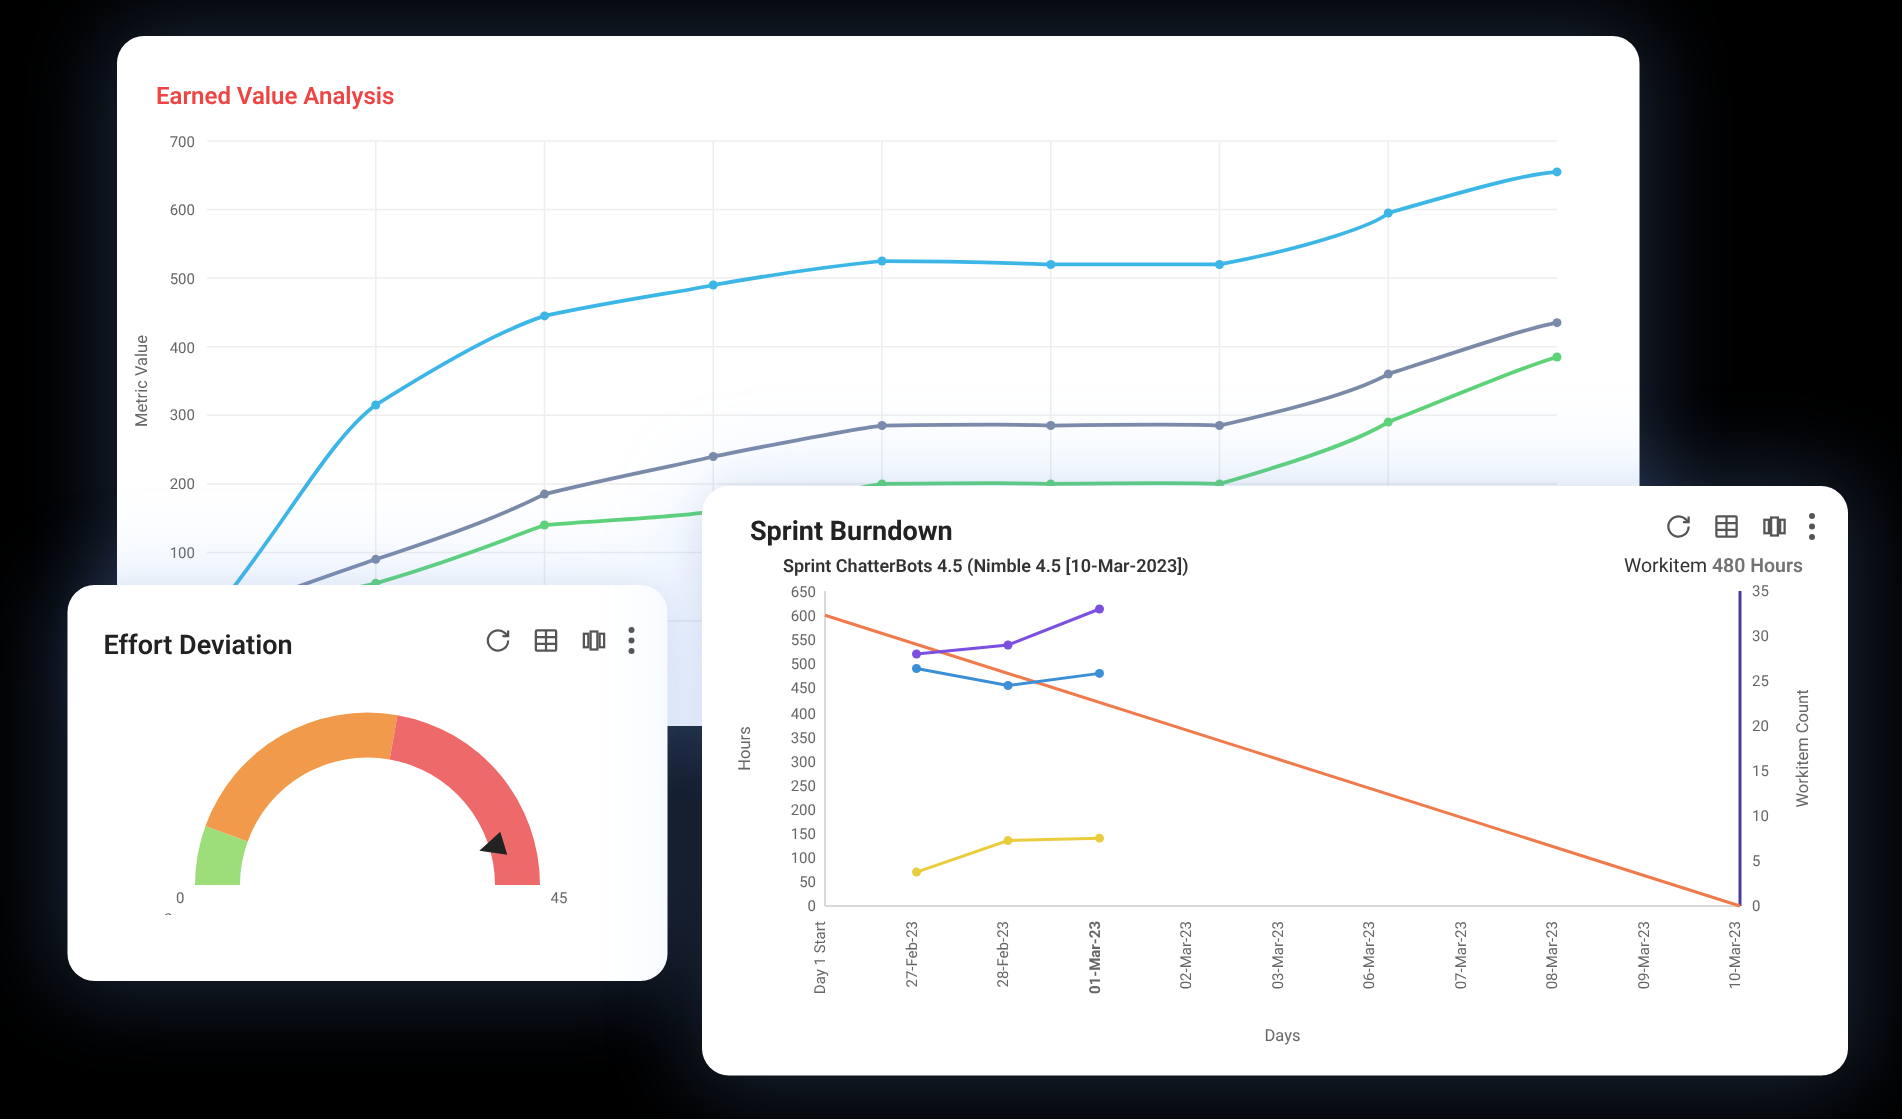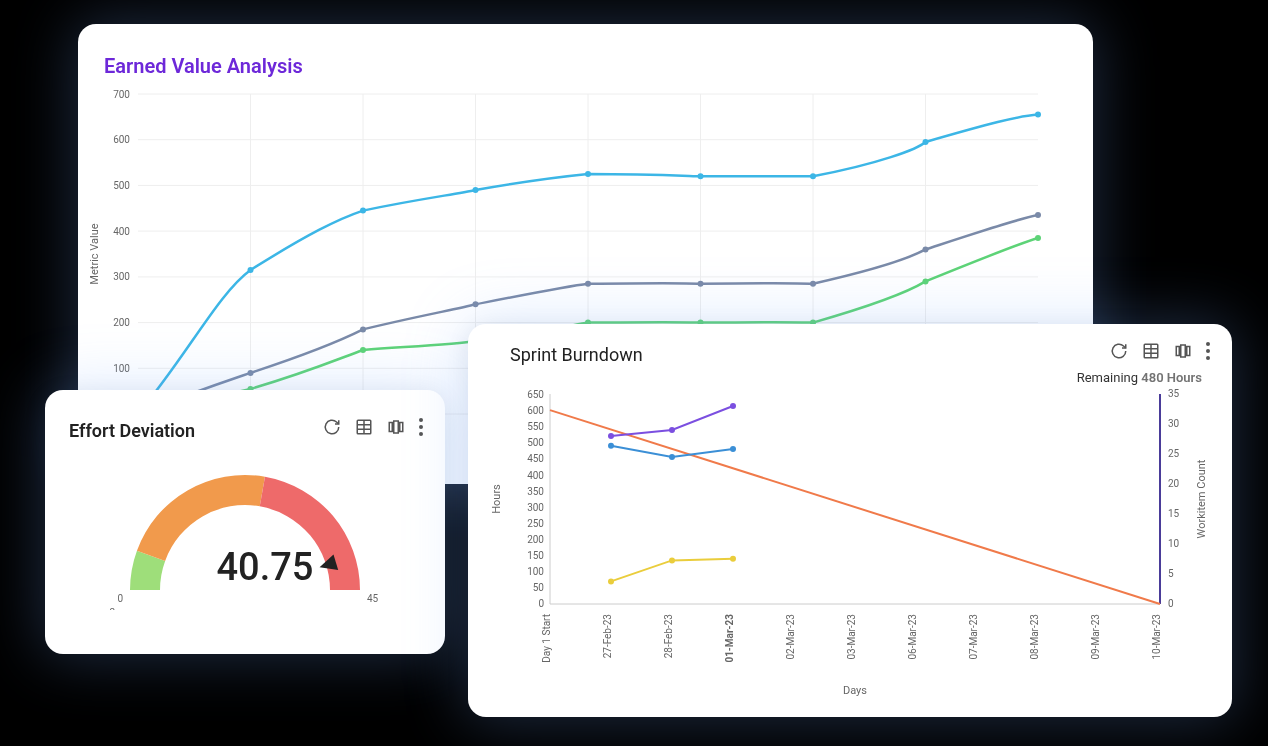--- a/index.html
+++ b/index.html
@@ -1,31 +1,31 @@
 <!DOCTYPE html>
 <html><head>
 <meta charset="utf-8">
 <style>
   html,body{margin:0;padding:0;background:#000;width:1268px;height:746px;position:relative;font-family:-apple-system,BlinkMacSystemFont,"Segoe UI",Roboto,"Helvetica Neue",Arial,sans-serif;color:#222;}
   .card{position:absolute;background:#fff;border-radius:18px;box-shadow:0 0 60px 4px rgba(120,170,255,.25),0 4px 24px rgba(0,0,0,.08);}
   
   #ev{left:78px;top:24px;width:1015px;height:460px;}
-  #ev .title{position:absolute;left:26px;top:30px;font-size:20px;font-weight:600;color:#6d28d9;}
+  #ev .title{position:absolute;left:26px;top:30px;font-size:16px;font-weight:600;color:#ef4444;}
   
   #ed{left:45px;top:390px;width:400px;height:264px;}
   #ed .title{position:absolute;left:24px;top:30px;font-size:18px;font-weight:600;}
   .icons{position:absolute;top:28px;right:22px;display:flex;gap:14px;align-items:center;}
   .icon-btn{width:18px;height:18px;display:flex;align-items:center;justify-content:center;cursor:pointer;color:#555;}
   .icon-btn svg{width:18px;height:18px;stroke:#555;fill:none;stroke-width:2;}
   .dots{display:flex;flex-direction:column;gap:3px;cursor:pointer;}
   .dots span{width:4px;height:4px;border-radius:50%;background:#555;display:block;}
   #ed .big{position:absolute;left:160px;top:155px;font-size:38px;font-weight:500;color:#222;width:120px;text-align:center;}
   
   #sb{left:468px;top:324px;width:764px;height:393px;}
-  #sb .title{position:absolute;left:42px;top:20px;font-size:18px;font-weight:400;}
+  #sb .title{position:absolute;left:32px;top:20px;font-size:18px;font-weight:700;}
   #sb .subtitle{position:absolute;left:54px;top:46px;font-size:12px;font-weight:600;color:#333;}
   #sb .remaining{position:absolute;right:30px;top:46px;font-size:13px;color:#333;}
   #sb .remaining .hrs{color:#737373;font-weight:600;}
   .axis-label{font-size:11px;fill:#666;}
   .tick-label{font-size:10px;fill:#666;}
   .gridline{stroke:#eee;stroke-width:1;}
 </style>
 </head>
 <body>
 
@@ -145,21 +145,20 @@
 
       <g transform="rotate(-17)">
         <polygon points="78,0 95,-8 95,8" fill="#222"></polygon>
       </g>
 
       <text class="tick-label" x="-122" y="12" text-anchor="end">0</text>
       <text class="tick-label" x="-130" y="26" text-anchor="end" style="text-decoration:underline">2</text>
       <text class="tick-label" x="122" y="12" text-anchor="start">45</text>
     </g>
   </svg>
-  <div class="big">40.75</div>
 </div>
 
 <div id="sb" class="card">
   <div class="title">Sprint Burndown</div>
   <div class="icons" style="top:18px;">
     <div class="icon-btn">
         <svg viewBox="0 0 24 24">
           <path d="M21 12a9 9 0 1 1-3-6.7L21 8"></path>
           <polyline points="21 3 21 8 16 8"></polyline>
         </svg>
@@ -178,22 +177,23 @@
           <rect x="9" y="4" width="6" height="16"></rect>
           <rect x="17" y="6" width="4" height="12"></rect>
         </svg>
       </div>
     <div class="dots">
         <span></span>
         <span></span>
         <span></span>
       </div>
   </div>
+  <div class="subtitle">Sprint ChatterBots 4.5 (Nimble 4.5 [10-Mar-2023])</div>
   <div class="remaining">
-    <span>Remaining </span><span class="hrs">480 Hours</span>
+    <span>Workitem </span><span class="hrs">480 Hours</span>
   </div>
   <svg width="764" height="330" style="position:absolute;left:0;top:62px;">
     <g transform="translate(82,8)">
 
       <g>
         <text class="tick-label" x="-6" y="213" text-anchor="end">0</text>
         <text class="tick-label" x="-6" y="197" text-anchor="end">50</text>
         <text class="tick-label" x="-6" y="181" text-anchor="end">100</text>
         <text class="tick-label" x="-6" y="165" text-anchor="end">150</text>
         <text class="tick-label" x="-6" y="149" text-anchor="end">200</text>

